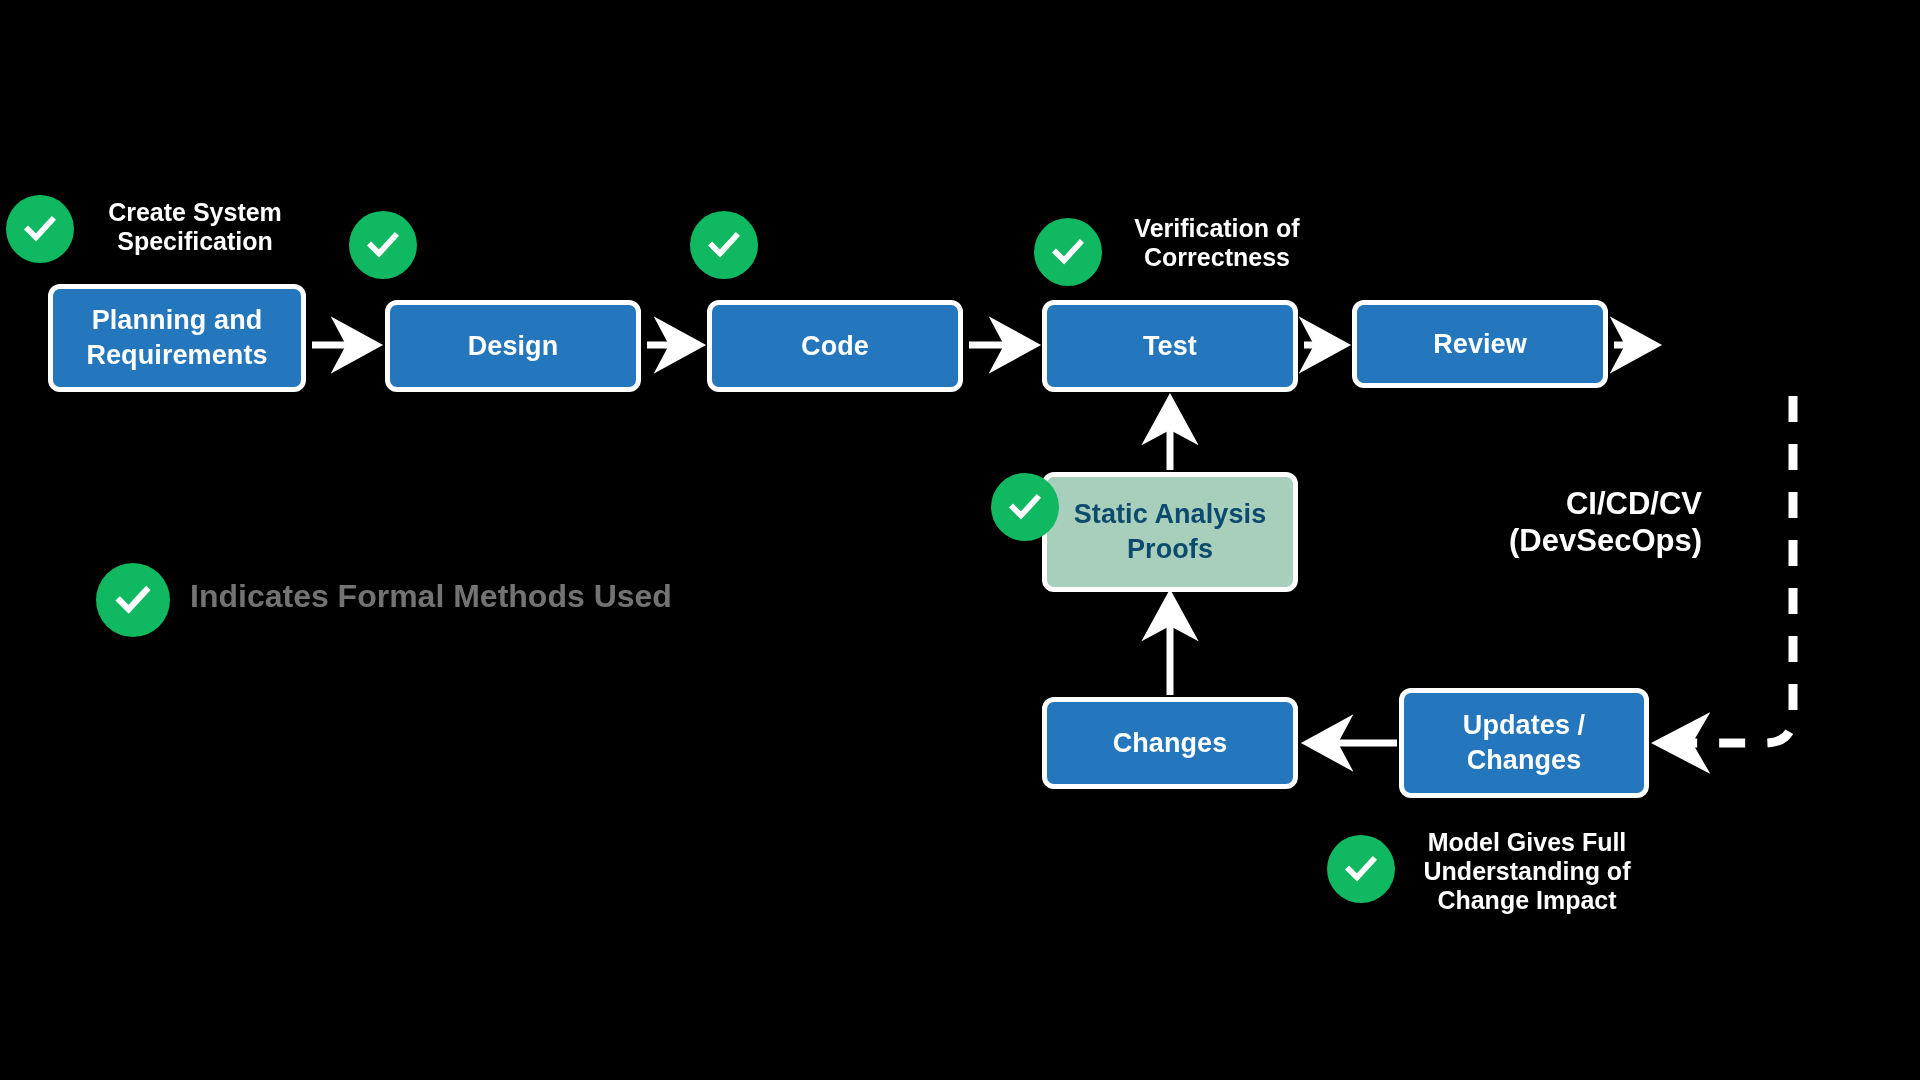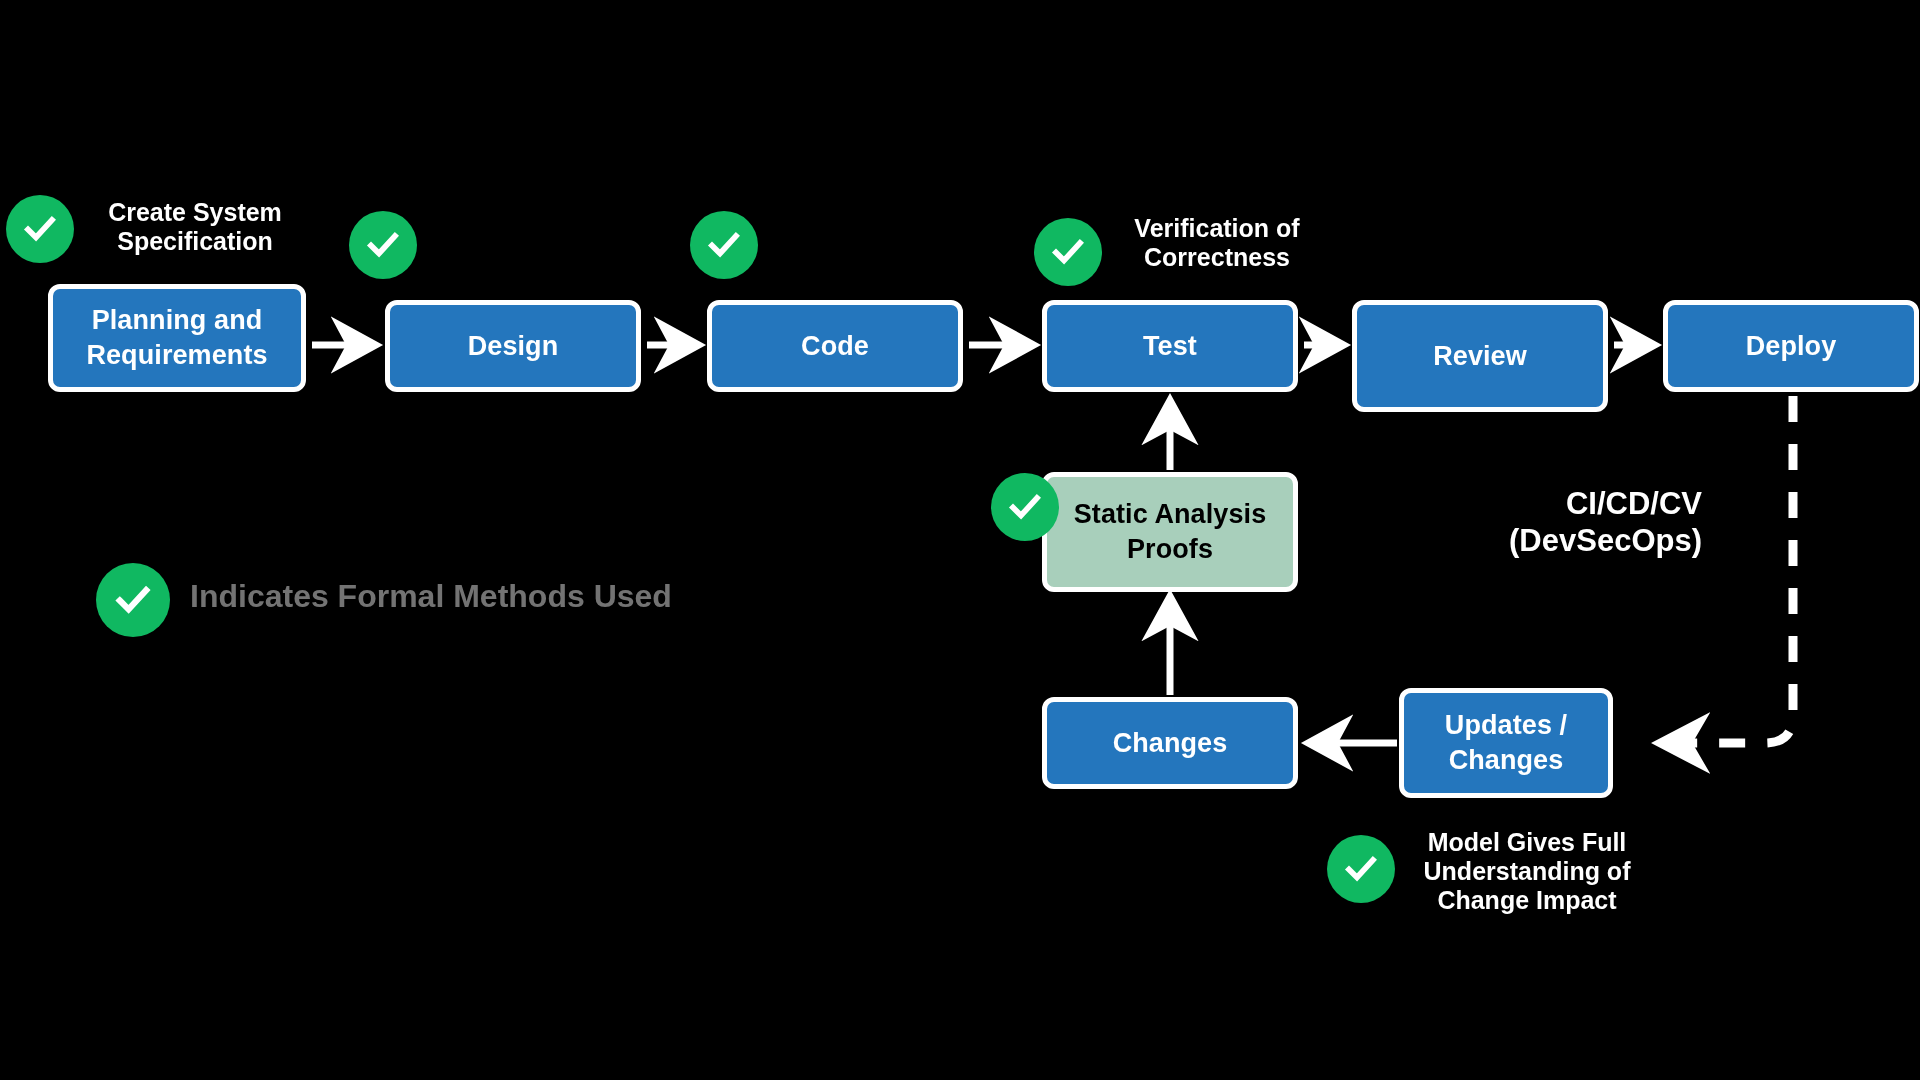--- a/index.html
+++ b/index.html
@@ -41,21 +41,21 @@
     background: #2476bd;
     color: #ffffff;
     font-weight: bold;
     font-size: 27px;
     line-height: 1.28;
     letter-spacing: 0.1px;
     padding: 4px 8px;
   }
   .node.proof {
     background: #a8cfbb;
-    color: #000000;
+    color: #0c4a6e;
     border-color: #ffffff;
     justify-content: center;
   }
   .node .label { display: block; width: 100%; }
 
   
   .badge {
     position: absolute;
     border-radius: 50%;
     background: #10b861;
@@ -153,38 +153,35 @@
   </div>
 
   <div class="node" style="left:707px; top:300px; width:256px; height:92px;">
     <span class="label">Code</span>
   </div>
 
   <div class="node" style="left:1042px; top:300px; width:256px; height:92px;">
     <span class="label">Test</span>
   </div>
 
-  <div class="node" style="left:1352px; top:300px; width:256px; height:112px;">
+  <div class="node" style="left:1352px; top:300px; width:256px; height:88px;">
     <span class="label">Review</span>
   </div>
 
-  <div class="node" style="left:1663px; top:300px; width:256px; height:92px;">
-    <span class="label">Deploy</span>
-  </div>
 
   <div class="node proof" style="left:1042px; top:472px; width:256px; height:120px;">
     <span class="label">Static Analysis
 Proofs</span>
   </div>
 
   <div class="node" style="left:1042px; top:697px; width:256px; height:92px;">
     <span class="label">Changes</span>
   </div>
 
-  <div class="node" style="left:1399px; top:688px; width:214px; height:110px;align-items:center;">
+  <div class="node" style="left:1399px; top:688px; width:250px; height:110px;align-items:center;">
     <span class="label">Updates /
 Changes</span>
   </div>
 
   <div class="badge" style="left:6px; top:195px; width:68px; height:68px;">
     <svg width="40" height="40" viewBox="0 0 24 24" aria-hidden="true">
       <path d="M4.8 12.3 L9.6 17.1 L19.2 6.6" stroke="#ffffff" stroke-width="3.4" fill="none" stroke-linecap="square" stroke-linejoin="miter"></path>
     </svg>
   </div>
   <div class="anno" style="left:90px; top:198px; width:210px;">Create System

